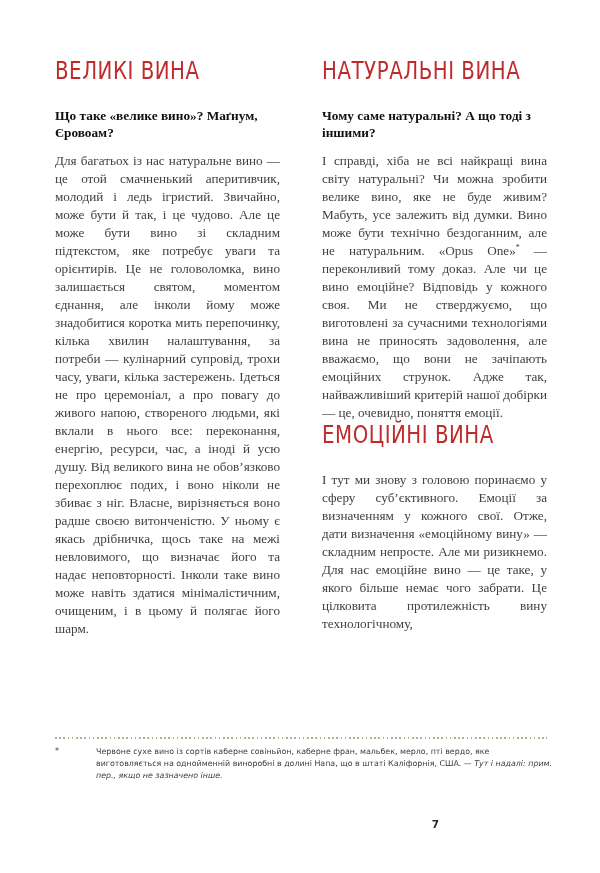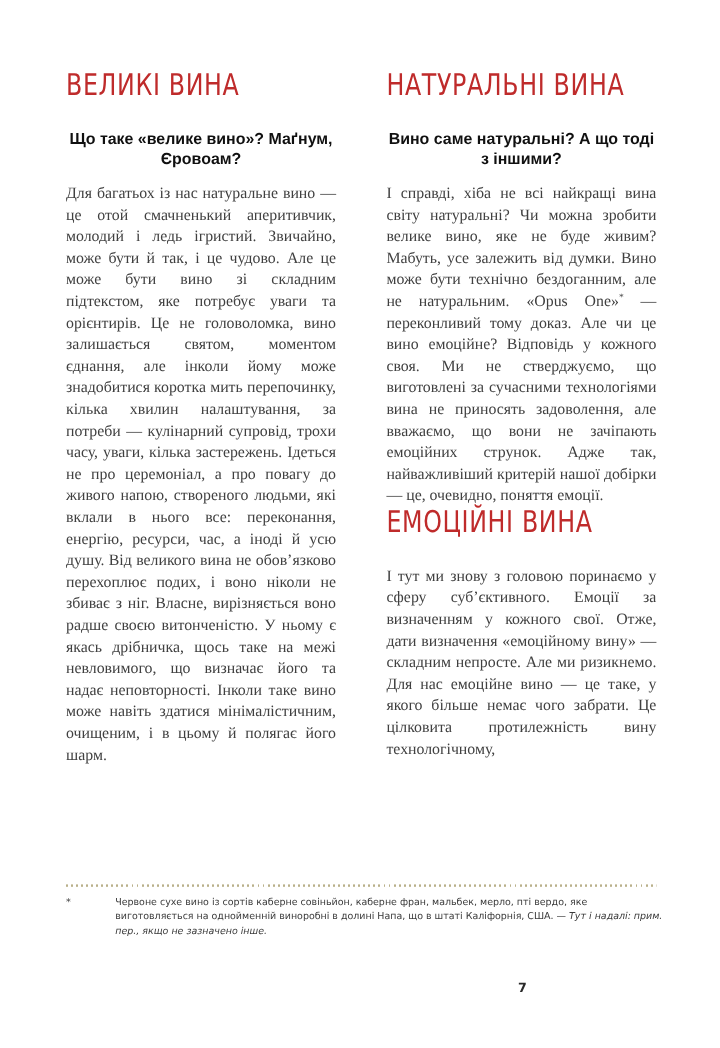--- a/index.html
+++ b/index.html
@@ -47,27 +47,26 @@
     margin: 0 0 24px 0;
     font-weight: 400;
     font-stretch: condensed;
     text-transform: uppercase;
     transform: scaleX(0.88);
     transform-origin: left center;
     white-space: nowrap;
   }
 
   h2.sub-title {
-    font-family: Liberation Sans, sans-serif;
+    font-family: Liberation Serif, serif;
     font-size: 13.3px;
     line-height: 1.28;
     font-weight: bold;
     color: #101010;
     margin: 0 0 11px 0;
-    text-align: center;
   }
 
   p.body {
     font-family: Liberation Serif, serif;
     font-size: 13.2px;
     line-height: 1.365;
     color: #404040;
     margin: 0;
     text-align: justify;
     text-justify: inter-word;
@@ -137,21 +136,21 @@
   <div class="columns">
 
     <div class="col">
       <h1 class="section-title">Великі вина</h1>
       <h2 class="sub-title">Що таке «велике вино»? Маґнум, Єровоам?</h2>
       <p class="body">Для багатьох із нас натуральне вино — це отой смачненький аперитивчик, молодий і ледь ігристий. Звичайно, може бути й так, і це чудово. Але це може бути вино зі складним підтекстом, яке потребує уваги та орієнтирів. Це не головоломка, вино залишається святом, моментом єднання, але інколи йому може знадобитися коротка мить перепочинку, кілька хвилин налаштування, за потреби — кулінарний супровід, трохи часу, уваги, кілька застережень. Ідеться не про церемоніал, а про повагу до живого напою, створеного людьми, які вклали в нього все: переконання, енергію, ресурси, час, а іноді й усю душу. Від великого вина не обов’язково перехоплює подих, і воно ніколи не збиває з ніг. Власне, вирізняється воно радше своєю витонченістю. У ньому є якась дрібничка, щось таке на межі невловимого, що визначає його та надає неповторності. Інколи таке вино може навіть здатися мінімалістичним, очищеним, і в цьому й полягає його шарм.</p>
     </div>
 
     <div class="col">
       <h1 class="section-title">Натуральні вина</h1>
-      <h2 class="sub-title">Вино саме натуральні? А що тоді з іншими?</h2>
+      <h2 class="sub-title">Чому саме натуральні? А що тоді з іншими?</h2>
       <p class="body"><span>І справді, хіба не всі найкращі вина світу натуральні? Чи можна зробити велике вино, яке не буде живим? Мабуть, усе залежить від думки. Вино може бути технічно бездоганним, але не натуральним. «Opus One»</span><span class="sup-note">*</span><span> — переконливий тому доказ. Але чи це вино емоційне? Відповідь у кожного своя. Ми не стверджуємо, що виготовлені за сучасними технологіями вина не приносять задоволення, але вважаємо, що вони не зачіпають емоційних струнок. Адже так, найважливіший критерій нашої добірки — це, очевидно, поняття емоції.</span></p>
 
       <h1 class="section-title gap-before-title">Емоційні вина</h1>
       <p class="body">І тут ми знову з головою поринаємо у сферу суб’єктивного. Емоції за визначенням у кожного свої. Отже, дати визначення «емоційному вину» — складним непросте. Але ми ризикнемо. Для нас емоційне вино — це таке, у якого більше немає чого забрати. Це цілковита протилежність вину технологічному,</p>
     </div>
 
   </div>
 
   <div class="footnote-rule"></div>
 

